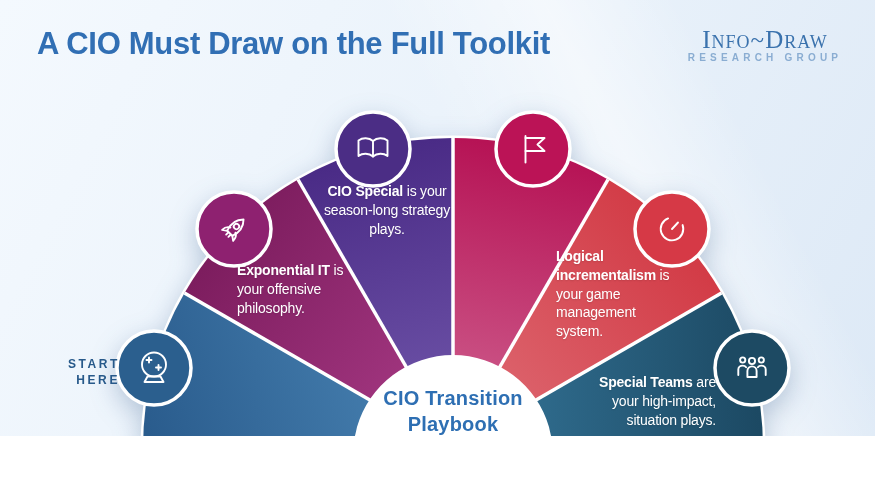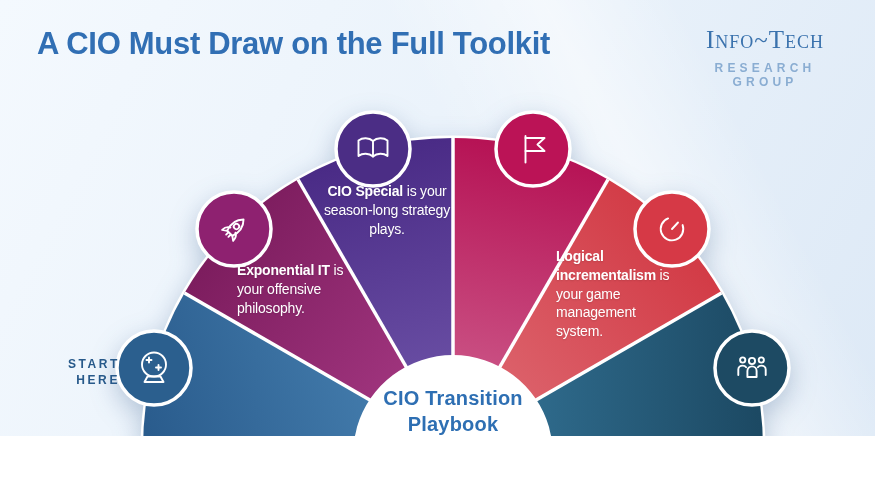--- a/index.html
+++ b/index.html
@@ -16,21 +16,21 @@
   .title{
     position:absolute;left:37px;top:26px;
     font-size:31px;font-weight:700;letter-spacing:-.3px;color:#316fb4;
   }
   .logo{position:absolute;right:26px;top:27px;width:168px;text-align:center;}
   .logo-name{
     font-family:"Liberation Serif", serif;font-size:25px;color:#3a72ad;
     font-variant:small-caps;letter-spacing:1px;line-height:1;
   }
   .logo-sub{
-    margin-top:9px;font-size:12px;letter-spacing:4.2px;color:#8aadd2;font-weight:700;
+    margin-top:0;font-size:10px;letter-spacing:4.2px;color:#8aadd2;font-weight:700;
   }
   .fan-svg{position:absolute;left:0;top:0;}
   .fan-group{filter:drop-shadow(0 9px 13px rgba(45,85,135,.30));}
   .seg-text{
     position:absolute;color:#ffffff;font-size:14px;line-height:1.34;
     letter-spacing:-.2px;text-shadow:0 1px 2px rgba(0,0,0,.12);
   }
   .seg-text .b{font-weight:700;}
   .s1{left:188px;top:374px;width:154px;text-align:left;}
   .s2{left:237px;top:261px;width:110px;text-align:left;}
@@ -48,21 +48,21 @@
   }
 </style>
 </head>
 <body>
 
 <div class="stage">
 
   <div class="title">A CIO Must Draw on the Full Toolkit</div>
 
   <div class="logo">
-    <div class="logo-name">Info~Tech</div>
+    <div class="logo-name">Info~Draw</div>
     <div class="logo-sub">RESEARCH GROUP</div>
   </div>
 
   <svg class="fan-svg" width="875" height="492" viewBox="0 0 875 492">
     <defs>
       <linearGradient id="g0" gradientUnits="userSpaceOnUse" x1="150" y1="440" x2="460" y2="330">
         <stop offset="0" stop-color="#2a5c8d"></stop>
         <stop offset="1" stop-color="#4d88b8"></stop>
       </linearGradient>
       <linearGradient id="g1" gradientUnits="userSpaceOnUse" x1="200" y1="240" x2="440" y2="430">
@@ -171,19 +171,22 @@
 
   <div class="seg-text s2">
     <span class="b">Exponential IT</span><span> is your offensive philosophy.</span>
   </div>
   <div class="seg-text s3">
     <span class="b">CIO Special</span><span> is your season-long strategy plays.</span>
   </div>
   <div class="seg-text s5">
     <span class="b">Logical incrementalism</span><span> is your game management system.</span>
   </div>
+  <div class="seg-text s6">
+    <span class="b">Special Teams</span><span> are your high-impact, situation plays.</span>
+  </div>
 
   <div class="center-label">
     <div>CIO Transition</div>
     <div>Playbook</div>
   </div>
 
 </div>
 
 </body></html>

